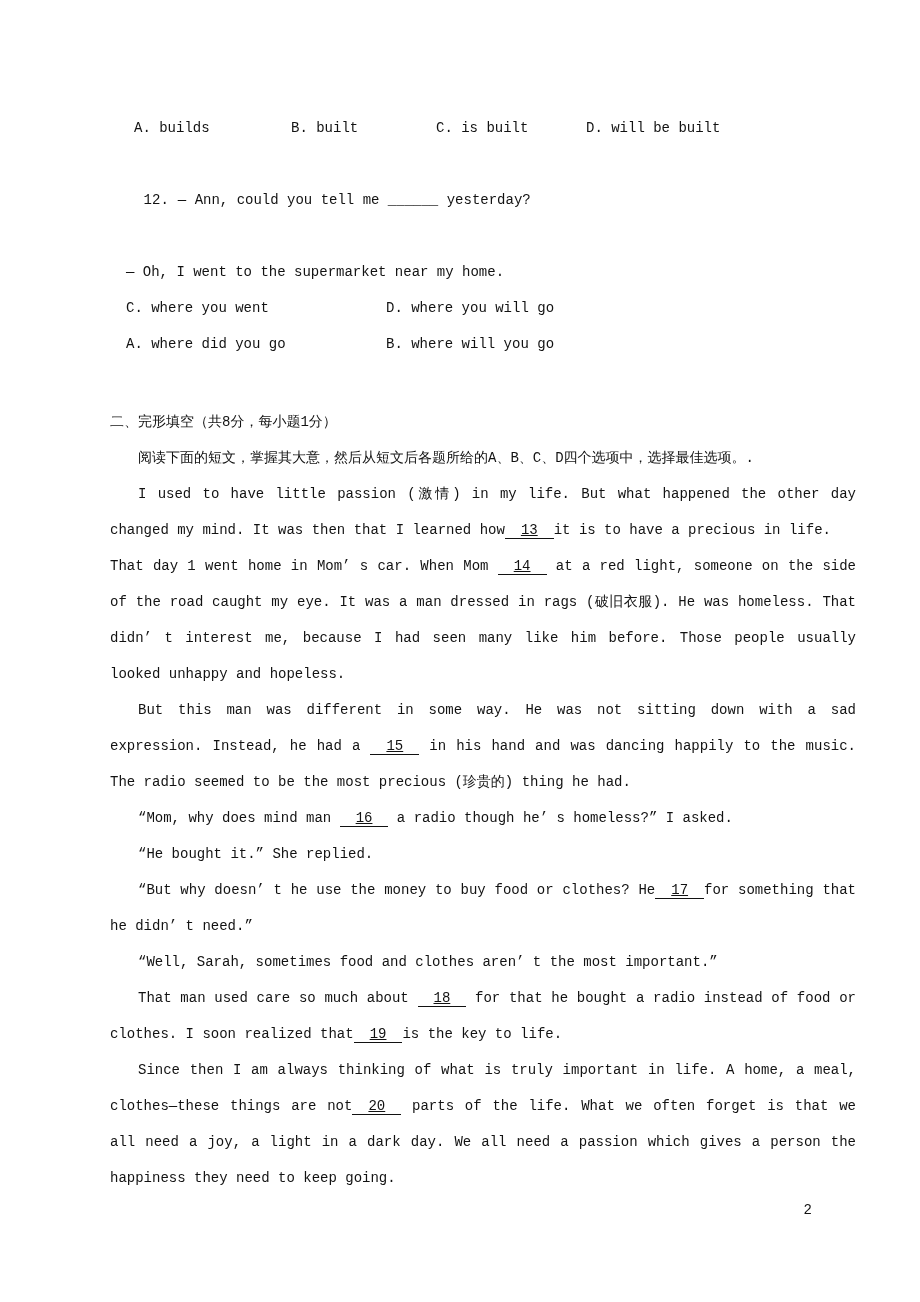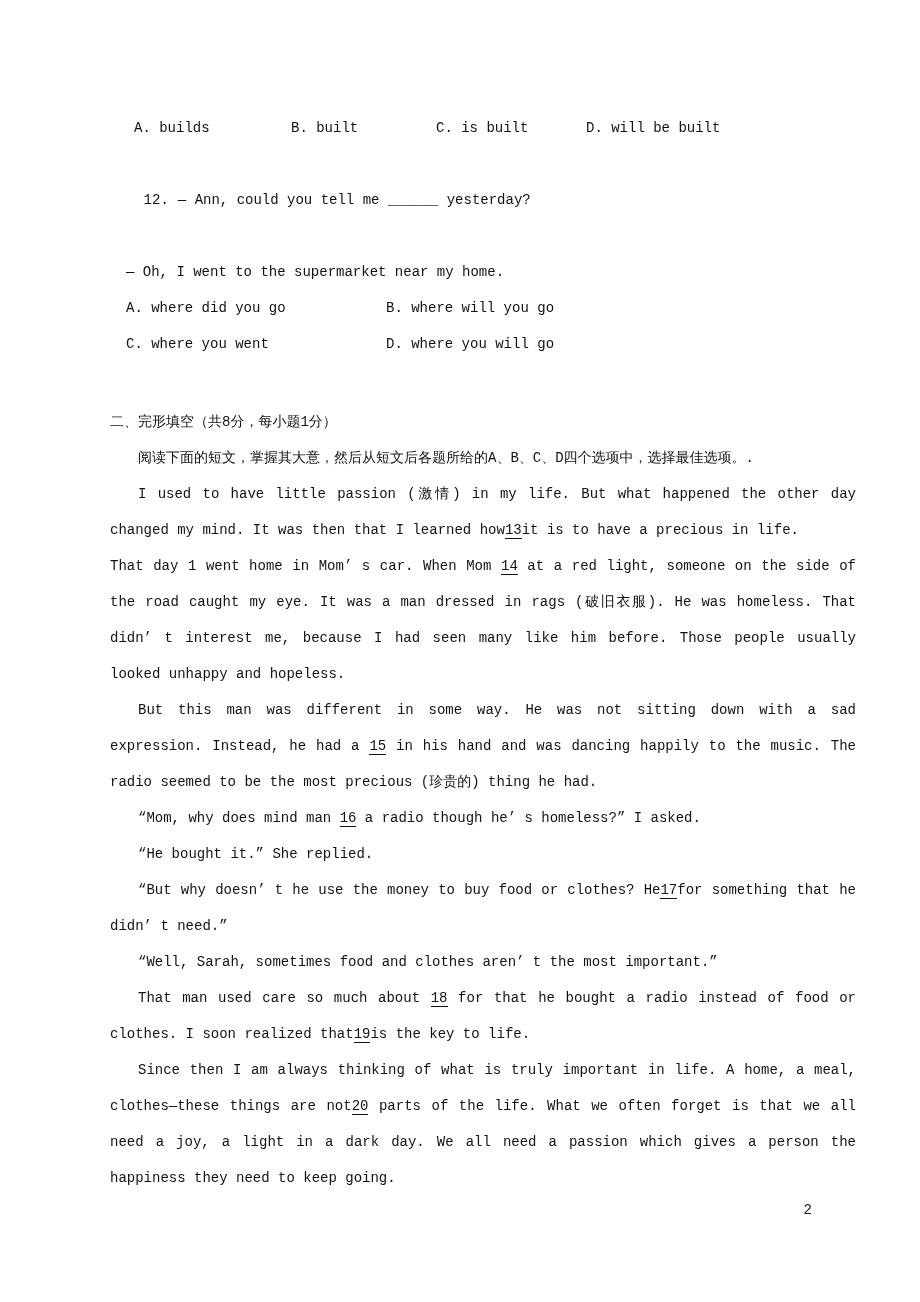--- a/index.html
+++ b/index.html
@@ -28,21 +28,22 @@
   .opts-q11 .c3 { width: 150px; }
   .q12-stem .q-num { margin-right: 9px; }
   .sub { padding-left: 16px; }
   .opts-q12 { display: flex; padding-left: 16px; }
   .opts-q12 .w1 { width: 260px; }
   .section-title { margin-top: 42px; }
   .para { text-align: justify; }
   .para.indent { text-indent: 2em; }
   .blank {
     border-bottom: 1.2px solid #121212;
-    padding: 0 0;
+    padding: 0 16px;
+    text-decoration: underline;
   }
   .page-num {
     position: absolute;
     top: 1192px;
     right: 108px;
     line-height: 36px;
   }
 </style>
 </head>
 <body>
@@ -54,26 +55,26 @@
     <span class="c2">B. built</span>
     <span class="c3">C. is built</span>
     <span>D. will be built</span>
   </div>
 
   <div class="row q12-stem">
     <span class="q-num">12.</span><span>— Ann, could you tell me ______ yesterday?</span>
   </div>
   <div class="row sub">— Oh, I went to the supermarket near my home.</div>
   <div class="row opts-q12">
+    <span class="w1">C. where you went</span>
+    <span>D. where you will go</span>
+  </div>
+  <div class="row opts-q12">
     <span class="w1">A. where did you go</span>
     <span>B. where will you go</span>
-  </div>
-  <div class="row opts-q12">
-    <span class="w1">C. where you went</span>
-    <span>D. where you will go</span>
   </div>
 
   <div class="row section-title">二、完形填空（共8分，每小题1分）</div>
   <p class="para indent">阅读下面的短文，掌握其大意，然后从短文后各题所给的A、B、C、D四个选项中，选择最佳选项。.</p>
 
   <div>
       <p class="para indent"><span class="seg">I used to have little passion (激情) in my life. But what happened the other day changed my mind. It was then that I learned how</span><span class="blank">13</span><span class="seg">it is to have a precious in life.</span></p>
       <p class="para"><span class="seg">That day 1 went home in Mom’ s car. When Mom </span><span class="blank">14</span><span class="seg"> at a red light, someone on the side of the road caught my eye. It was a man dressed in rags (破旧衣服). He was homeless. That didn’ t interest me, because I had seen many like him before. Those people usually looked unhappy and hopeless.</span></p>
       <p class="para indent"><span class="seg">But this man was different in some way. He was not sitting down with a sad expression. Instead, he had a </span><span class="blank">15</span><span class="seg"> in his hand and was dancing happily to the music. The radio seemed to be the most precious (珍贵的) thing he had.</span></p>
       <p class="para indent"><span class="seg">“Mom, why does mind man </span><span class="blank">16</span><span class="seg"> a radio though he’ s homeless?” I asked.</span></p>

